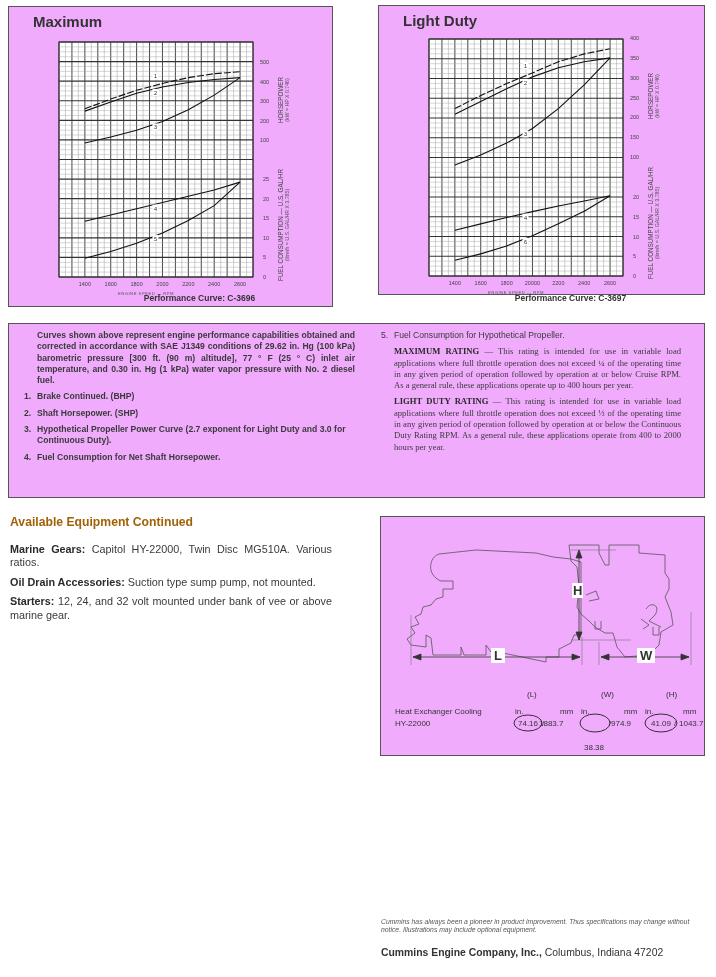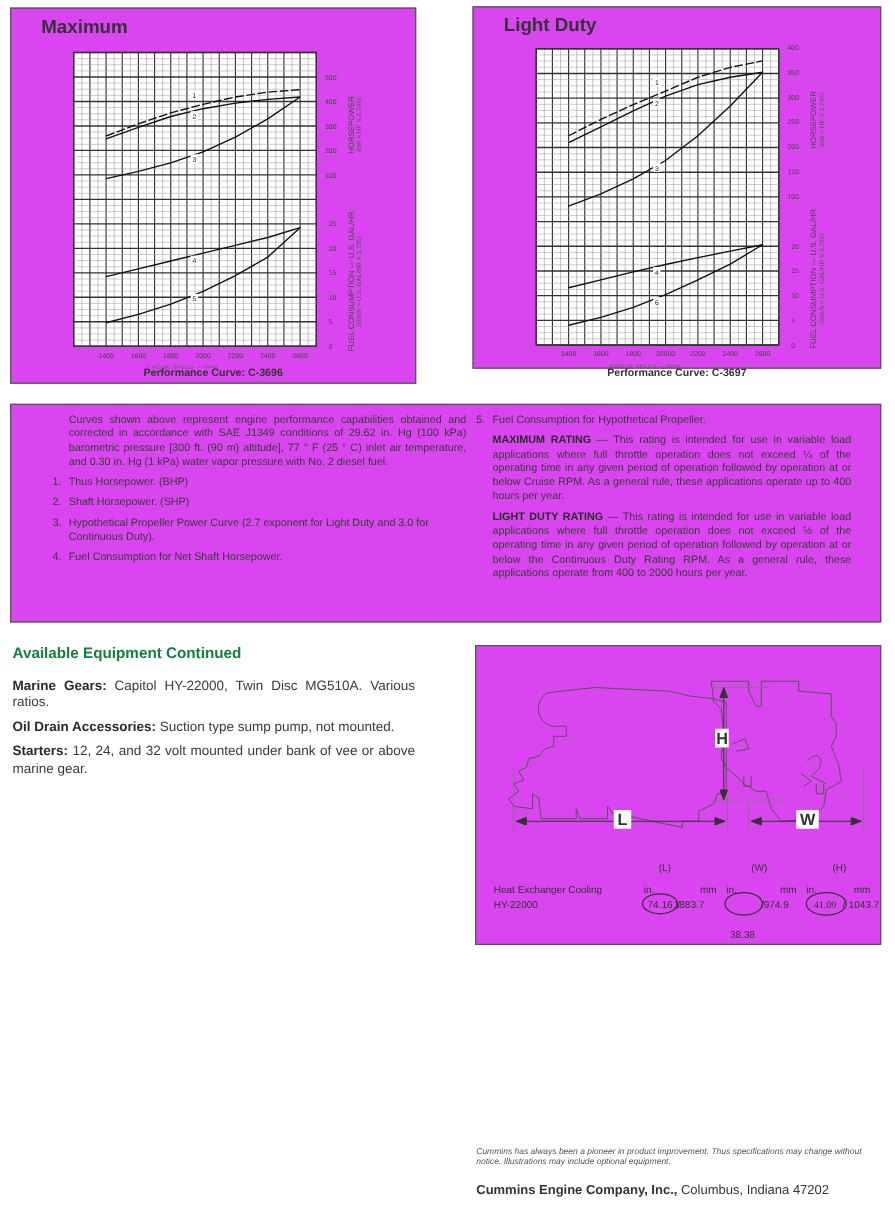--- a/index.html
+++ b/index.html
@@ -1,29 +1,29 @@
 <!DOCTYPE html>
 <html><head>
 <meta charset="utf-8">
 <style>
   html, body { margin:0; padding:0; background:#fff; }
   body { width:716px; height:977px; position:relative; overflow:hidden;
          font-family:"Liberation Sans", sans-serif; color:#2a2a2a; }
-  .box { position:absolute; border:1.5px solid #555; box-sizing:border-box; background:#d946ef; }
+  .box { position:absolute; border:1.5px solid #555; box-sizing:border-box; background:#f0abfc;padding-left:29px; }
   .chart-title { position:absolute; font-weight:bold; font-size:15px; color:#333; }
   .chart-caption { position:absolute; font-size:8.5px; font-weight:bold; color:#333; width:100%; text-align:center; }
   svg text { font-family:"Liberation Sans", sans-serif; }
   .notes { position:absolute; font-size:8.6px; line-height:11.3px; color:#3a3a3a; }
   .notes p { margin:0 0 5px 0; text-align:justify; }
   .notes .item { display:flex; margin:0 0 5px 0; }
   .notes .num { width:13px; flex:none; }
-  .notes .ind { padding-left:13px; }
+  .notes .ind { padding-left:13px;font-family:Liberation Serif, serif; }
   .notes b { color:#2a2a2a; }
   .equip { position:absolute; left:10px; top:516px; width:322px; font-size:10.8px; line-height:13.5px; color:#3a3a3a; }
-  .equip h2 { font-size:12.2px; margin:0 0 13px 0; color:#15803d; }
+  .equip h2 { font-size:12.2px; margin:0 0 13px 0; color:#a16207; }
   .equip p { margin:0 0 6px 0; text-align:justify; }
   .equip b { color:#2a2a2a; }
   .dimtable { position:absolute; font-size:8px; color:#333; }
   .footer-small { position:absolute; left:381px; top:918px; width:325px; font-size:6.8px; font-style:italic; color:#555; line-height:8.4px; }
   .footer-main { position:absolute; left:381px; top:947px; font-size:10.4px; color:#333; }
 </style>
 </head>
 <body>
 
 <div class="box" style="left:8px; top:6px; width:325px; height:301px;">
@@ -277,25 +277,25 @@
       <rect x="143.46666666666667" y="190.615" width="6" height="7" fill="#fff"></rect>
       <text x="146.46666666666667" y="196.615" font-size="5.5" text-anchor="middle" fill="#222">4</text>
       <path d="M75.86666666666667,237.2 Q88.80000000000001,234.04 101.73333333333333,230.88 Q114.66666666666667,226.93 127.60000000000001,222.98 Q140.53333333333333,217.845 153.46666666666667,212.71 Q166.39999999999998,206.78500000000003 179.33333333333331,200.86 Q192.26666666666665,194.54000000000002 205.20000000000002,188.22 Q218.13333333333333,180.51749999999998 231.06666666666666,172.815" fill="none" stroke="#111" stroke-width="1.1"></path>
       <rect x="143.46666666666667" y="214.71" width="6" height="7" fill="#fff"></rect>
       <text x="146.46666666666667" y="220.71" font-size="5.5" text-anchor="middle" fill="#222">6</text>
     </svg>
   <div class="chart-caption" style="top:287px;">Performance Curve: C-3697</div>
 </div>
 
 <div class="box" style="left:8px; top:323px; width:697px; height:175px;">
-  <div class="notes" style="left:46px; top:6px; width:318px;">
+  <div class="notes" style="left:28px; top:6px; width:318px;font-weight:bold;">
     <p>Curves shown above represent engine performance capabilities obtained and corrected in accordance with SAE J1349 conditions of 29.62 in. Hg (100 kPa) barometric pressure [300 ft. (90 m) altitude], 77 ° F (25 ° C) inlet air temperature, and 0.30 in. Hg (1 kPa) water vapor pressure with No. 2 diesel fuel.</p>
     <div class="item" style="margin-left:-13px;">
         <span class="num">1.</span>
-        <span>Thus Horsepower. (BHP)</span>
+        <span>Brake Continued. (BHP)</span>
       </div>
     <div class="item" style="margin-left:-13px;">
         <span class="num">2.</span>
         <span>Shaft Horsepower. (SHP)</span>
       </div>
     <div class="item" style="margin-left:-13px;">
         <span class="num">3.</span>
         <span>Hypothetical Propeller Power Curve (2.7 exponent for Light Duty and 3.0 for Continuous Duty).</span>
       </div>
     <div class="item" style="margin-left:-13px;">
@@ -371,21 +371,21 @@
   <div class="dimtable" style="left:243px; top:190px;">mm</div>
   <div class="dimtable" style="left:264px; top:190px;">in.</div>
   <div class="dimtable" style="left:302px; top:190px;">mm</div>
 
   <div class="dimtable" style="left:137px; top:202px;">74.16</div>
   <div class="dimtable" style="left:161px; top:202px;">/</div>
   <div class="dimtable" style="left:158px; top:202px;">1883.7</div>
   <div class="dimtable" style="left:203px; top:202px;margin-top:24px;">38.38</div>
   <div class="dimtable" style="left:228px; top:202px;">/</div>
   <div class="dimtable" style="left:230px; top:202px;">974.9</div>
-  <div class="dimtable" style="left:270px; top:202px;font-family:Liberation Serif, serif;">41.09</div>
+  <div class="dimtable" style="left:270px; top:202px;">41.09</div>
   <div class="dimtable" style="left:293px; top:202px;">/</div>
   <div class="dimtable" style="left:298px; top:202px;">1043.7</div>
 
   <svg width="322" height="240" style="position:absolute; left:0; top:0; pointer-events:none;">
     <g fill="none" stroke="#333" stroke-width="1">
       <ellipse cx="147" cy="206" rx="14" ry="8"></ellipse>
       <ellipse cx="214" cy="206" rx="15" ry="9"></ellipse>
       <ellipse cx="280" cy="206" rx="16" ry="9"></ellipse>
     </g>
   </svg>

